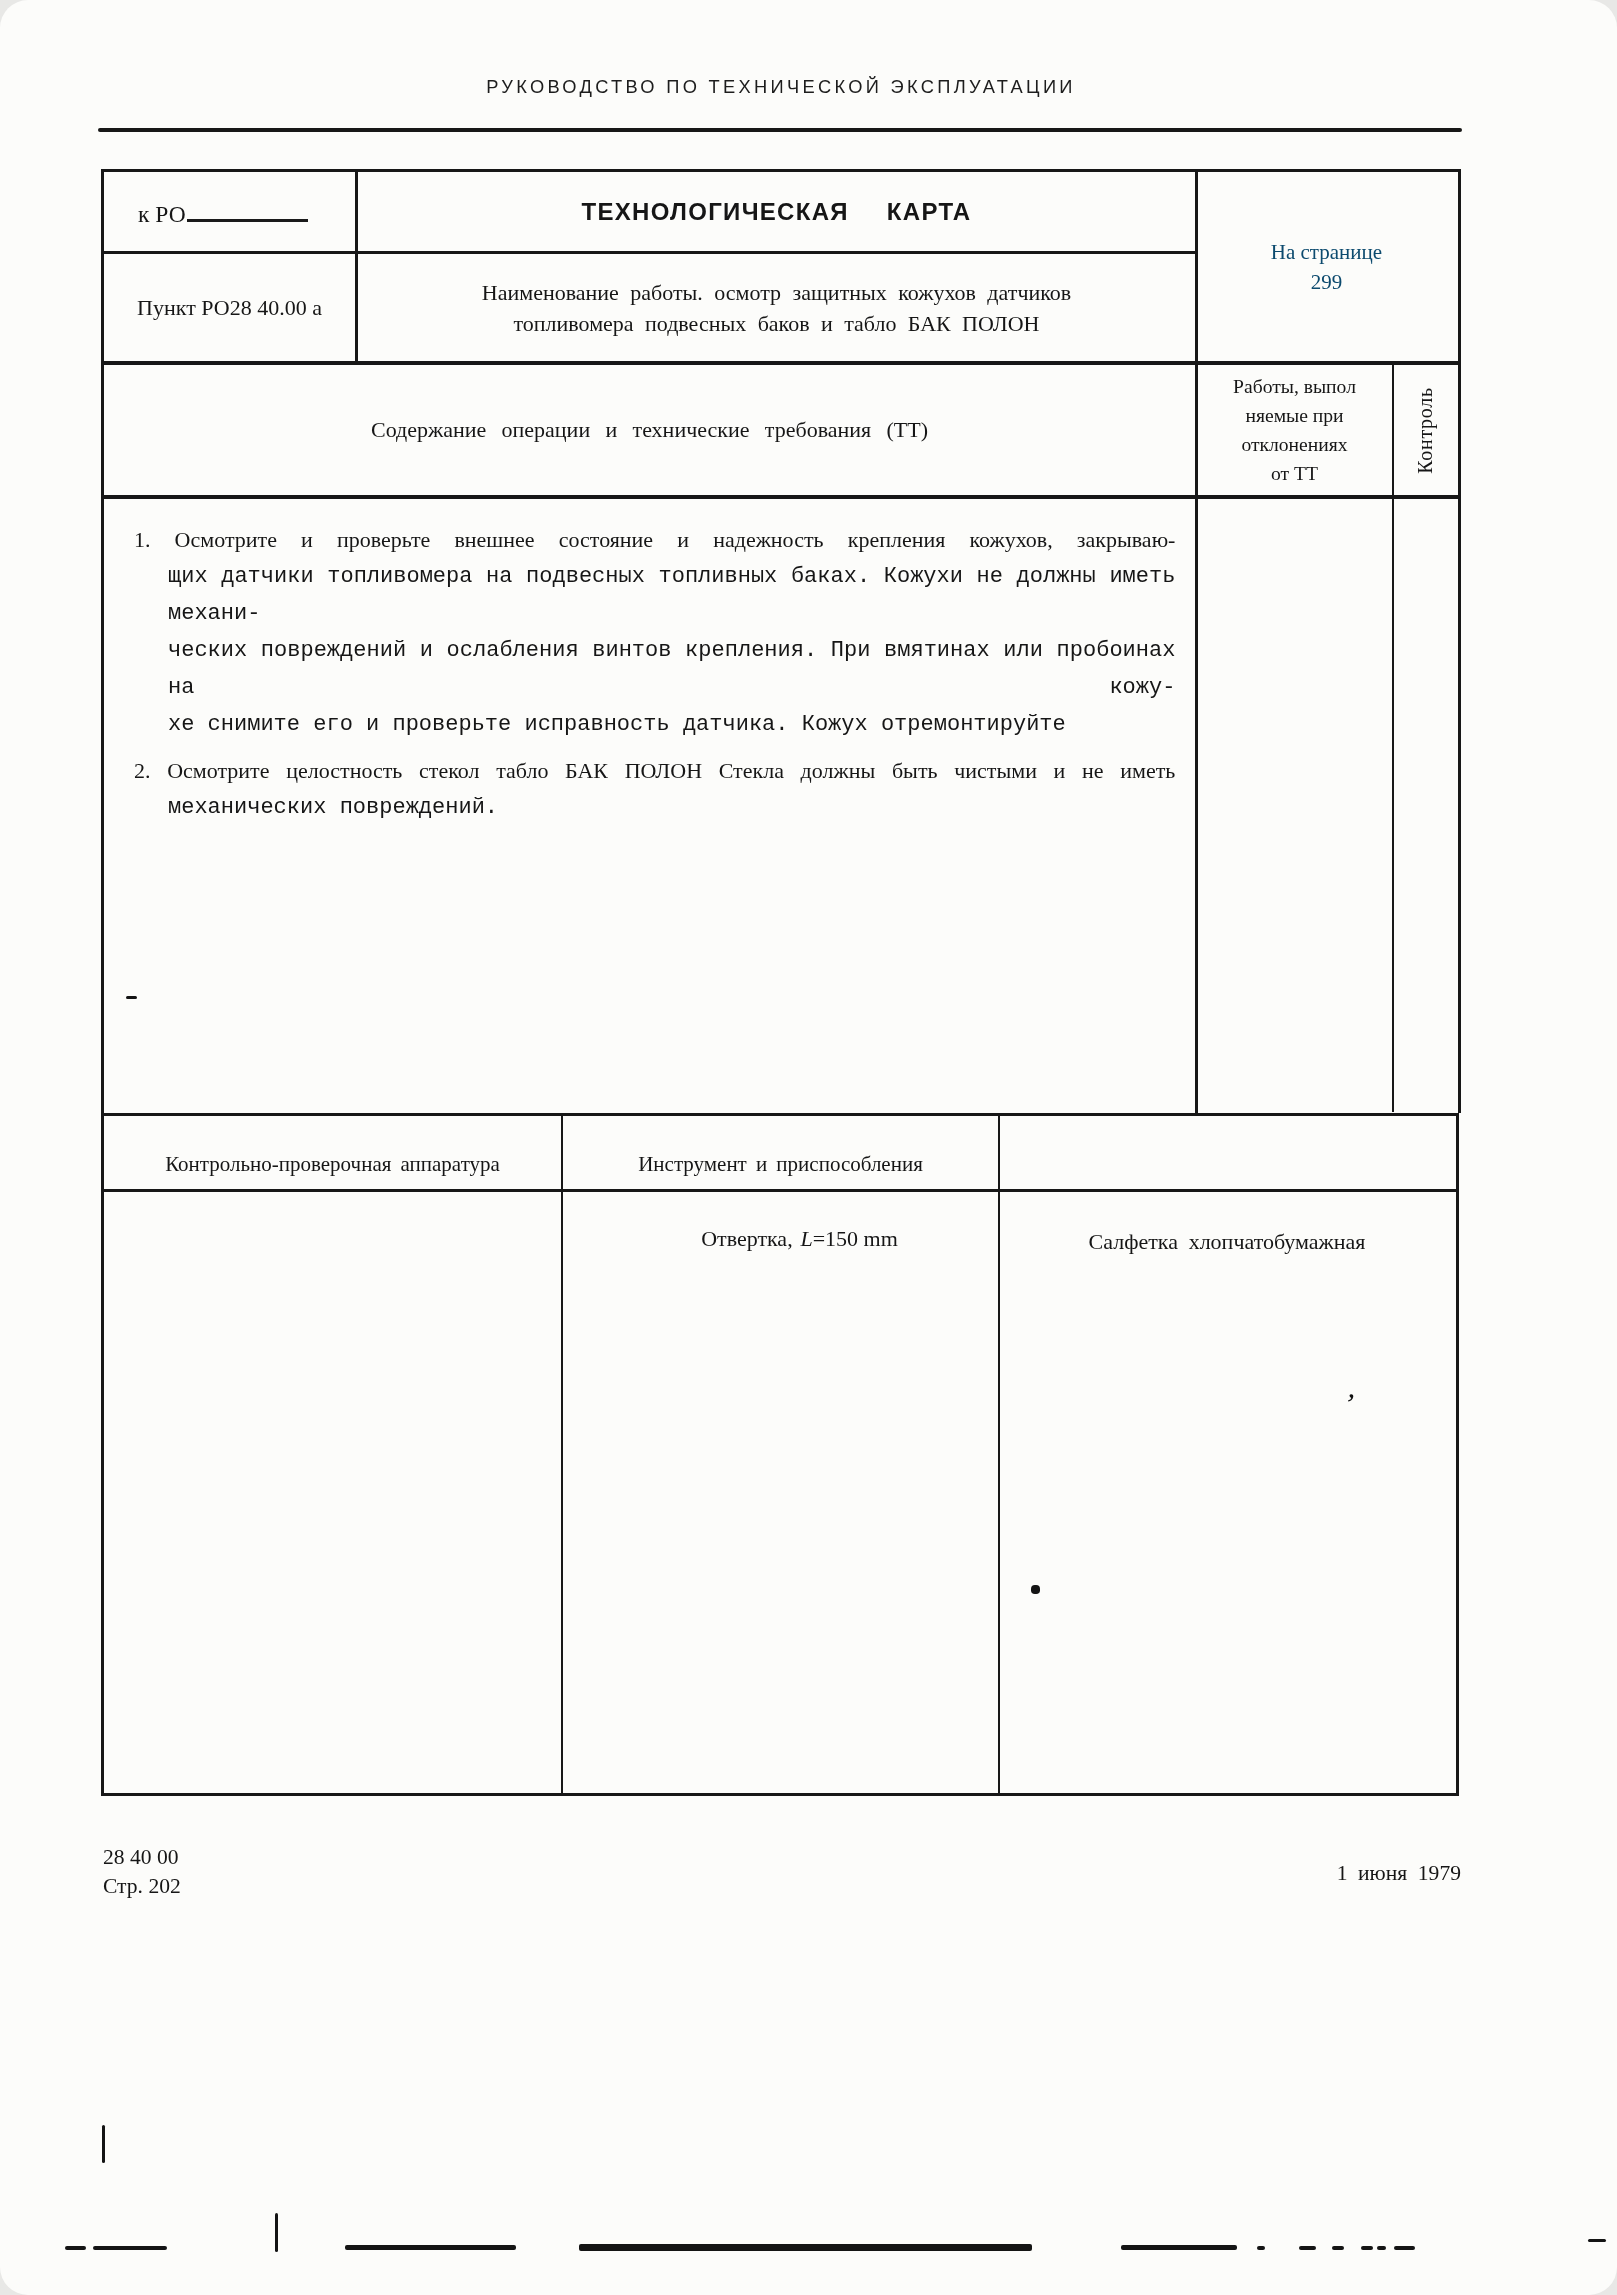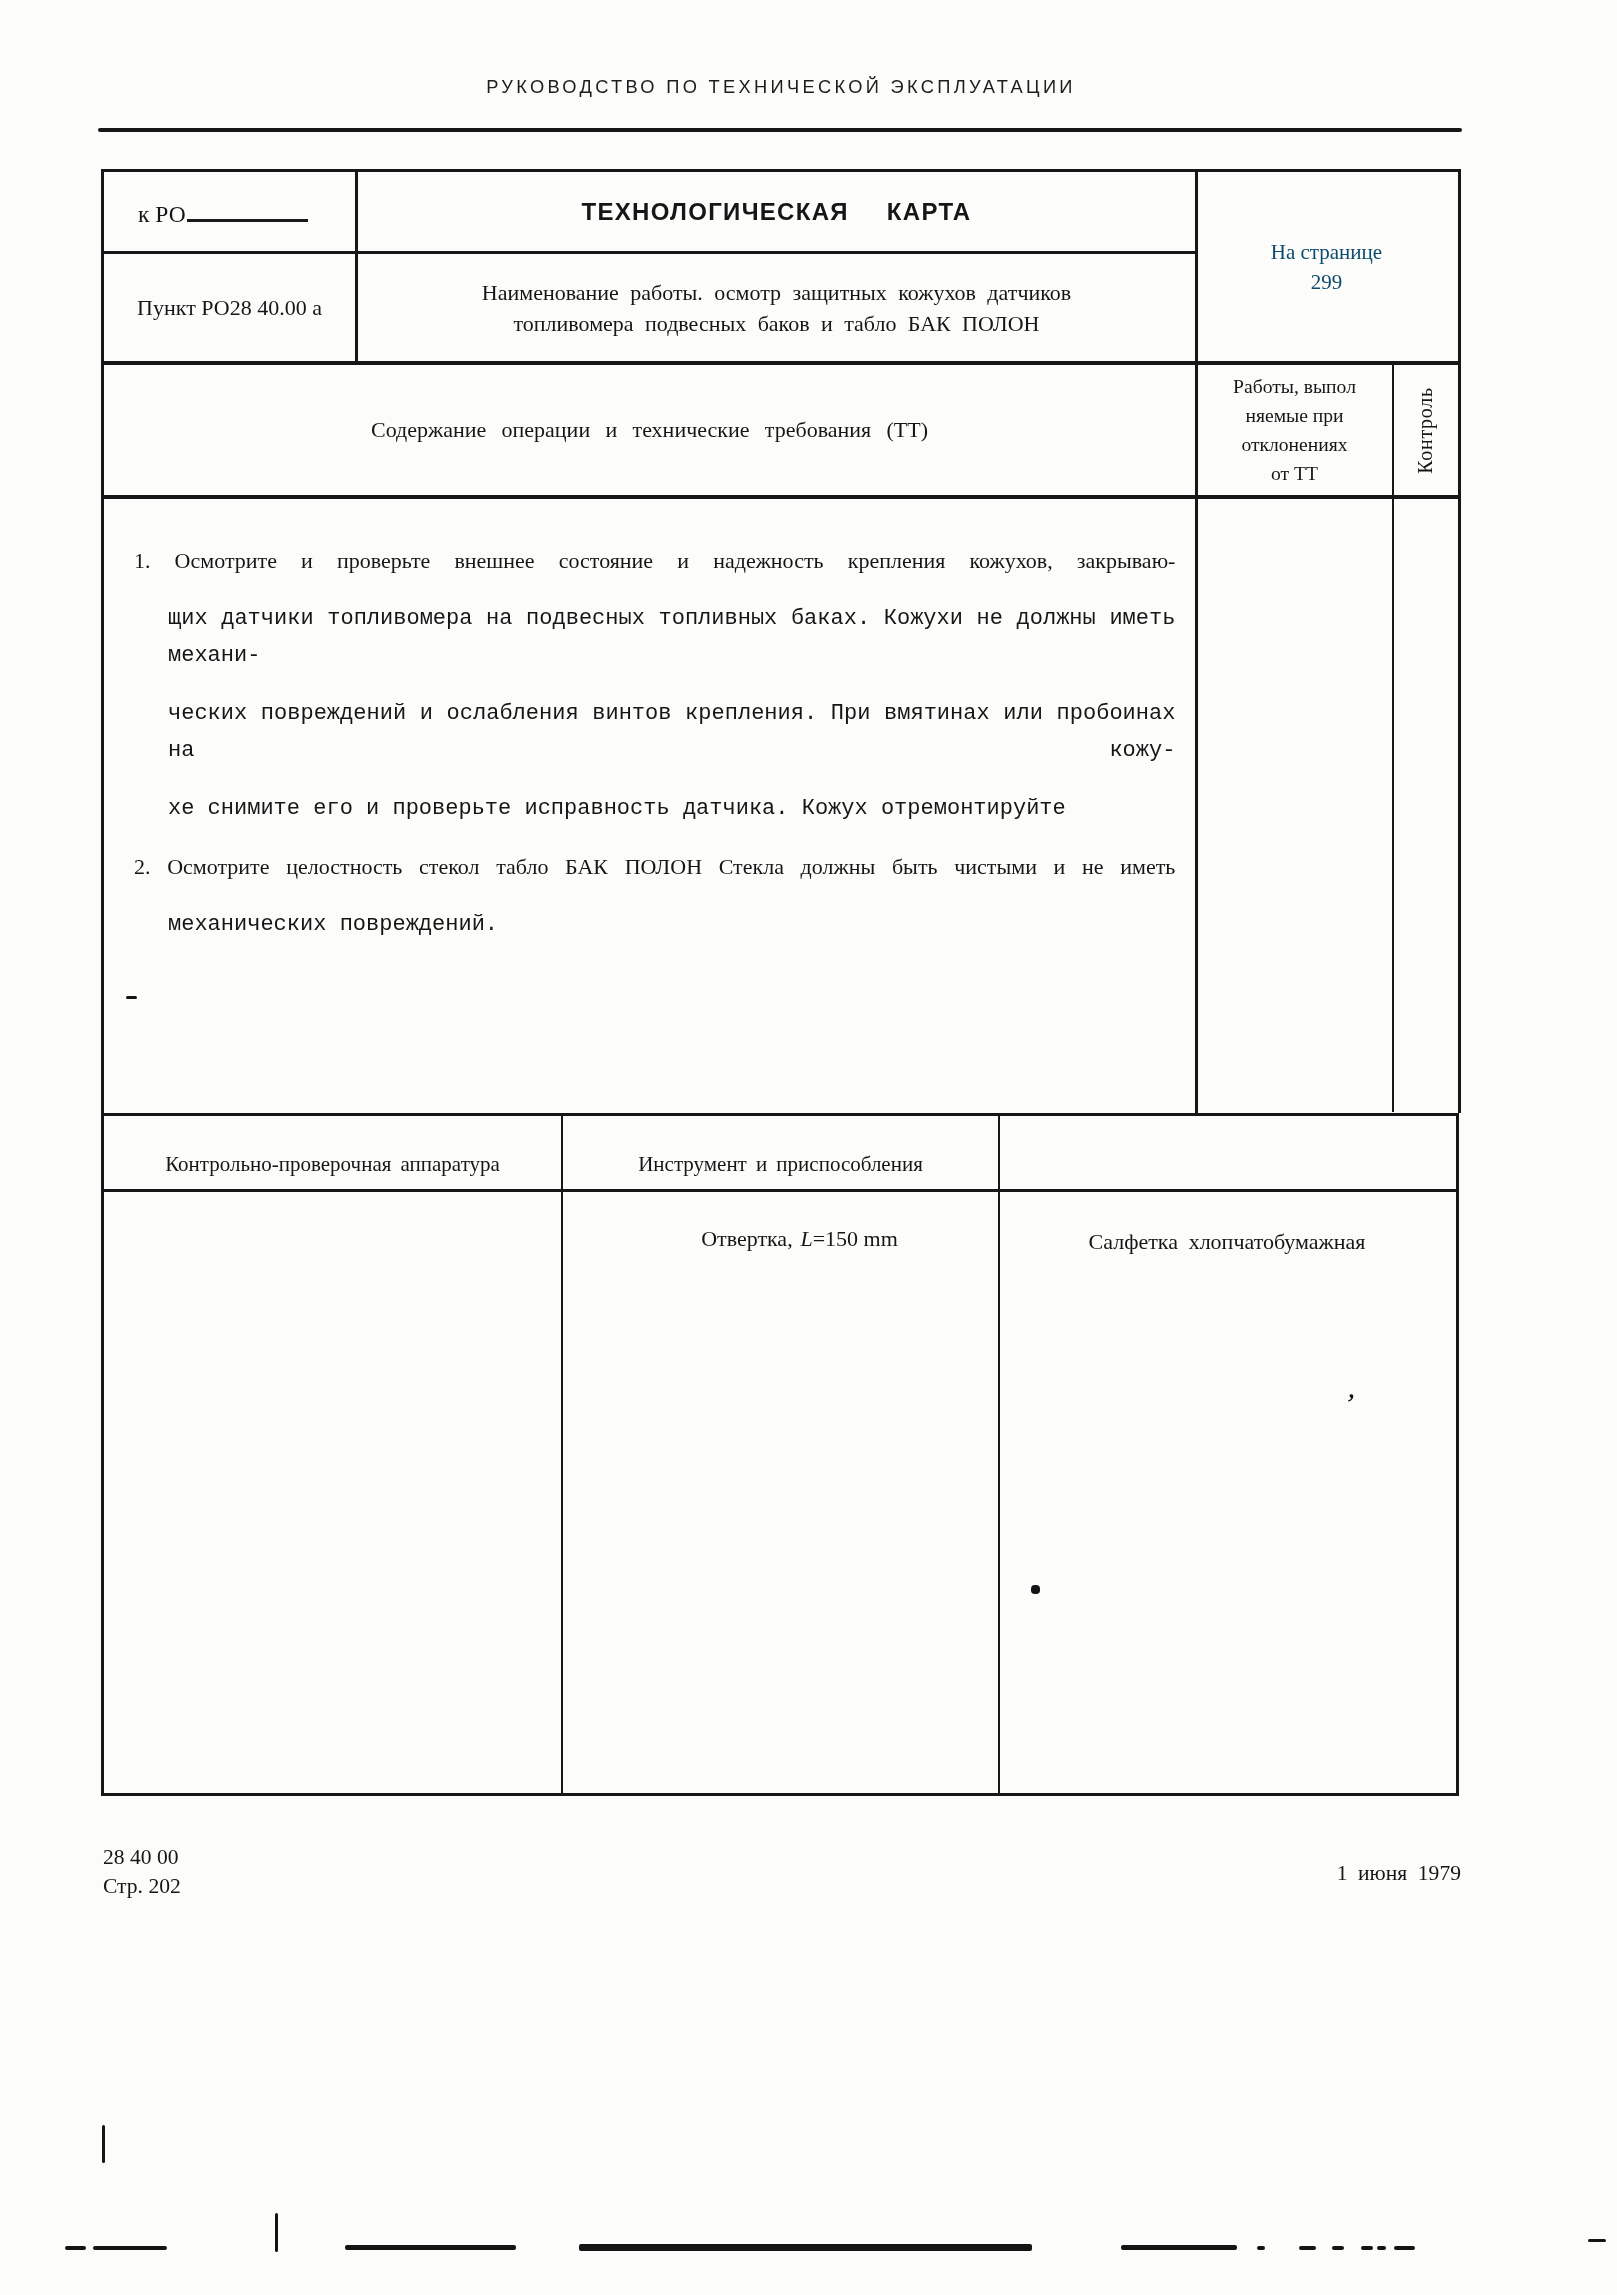--- a/index.html
+++ b/index.html
@@ -3,20 +3,21 @@
 <meta charset="utf-8">
 <style>
   html,body { margin:0; padding:0; background:#e8e8e6; }
   .page {
     position:relative;
     width:1617px; height:2295px;
     background:#fcfcfa;
     font-family:"Liberation Serif", serif;
     color:#161616;
     overflow:hidden;
+    border-radius:28px;
   }
 
   
   .running-head {
     position:absolute; top:76px; left:101px; width:1360px;
     text-align:center;
     font-family:"Liberation Sans", sans-serif;
     font-size:18.3px; letter-spacing:3.3px; color:#1d1d1d;
   }
   .head-rule { position:absolute; top:128px; left:98px; width:1364px; height:3.9px; background:#171717; border-radius:2px; }
@@ -71,21 +72,21 @@
     position:absolute; left:1290px; top:193px; width:63px; height:130px;
     display:flex; align-items:center; justify-content:center;
   }
   .cell-ctrl-hdr span { transform:rotate(-90deg); white-space:nowrap; font-size:20px; letter-spacing:0.7px; }
 
   .cell-ops-body {
     position:absolute; left:0; top:327px; width:1091px; height:614px;
     box-sizing:border-box; padding:22px 19.6px 0 30px;
     font-size:22px;
   }
-  .op-line { line-height:37px;margin-top:21px; }
+  .op-line { line-height:37px; }
   .op-line.cont { margin-left:34px;font-family:Liberation Mono, monospace; }
   .op-line.jl { text-align:justify; text-align-last:justify; }
   .op-item + .op-item { margin-top:9.1px; }
 
   
   .t2 {
     position:absolute; left:101px; top:1113px; width:1358px; height:683px;
     border:3.9px solid #171717; box-sizing:border-box;
   }
   .t2 .hline-hdr { position:absolute; left:0; top:73px; width:100%; height:3.3px; background:#171717; }

